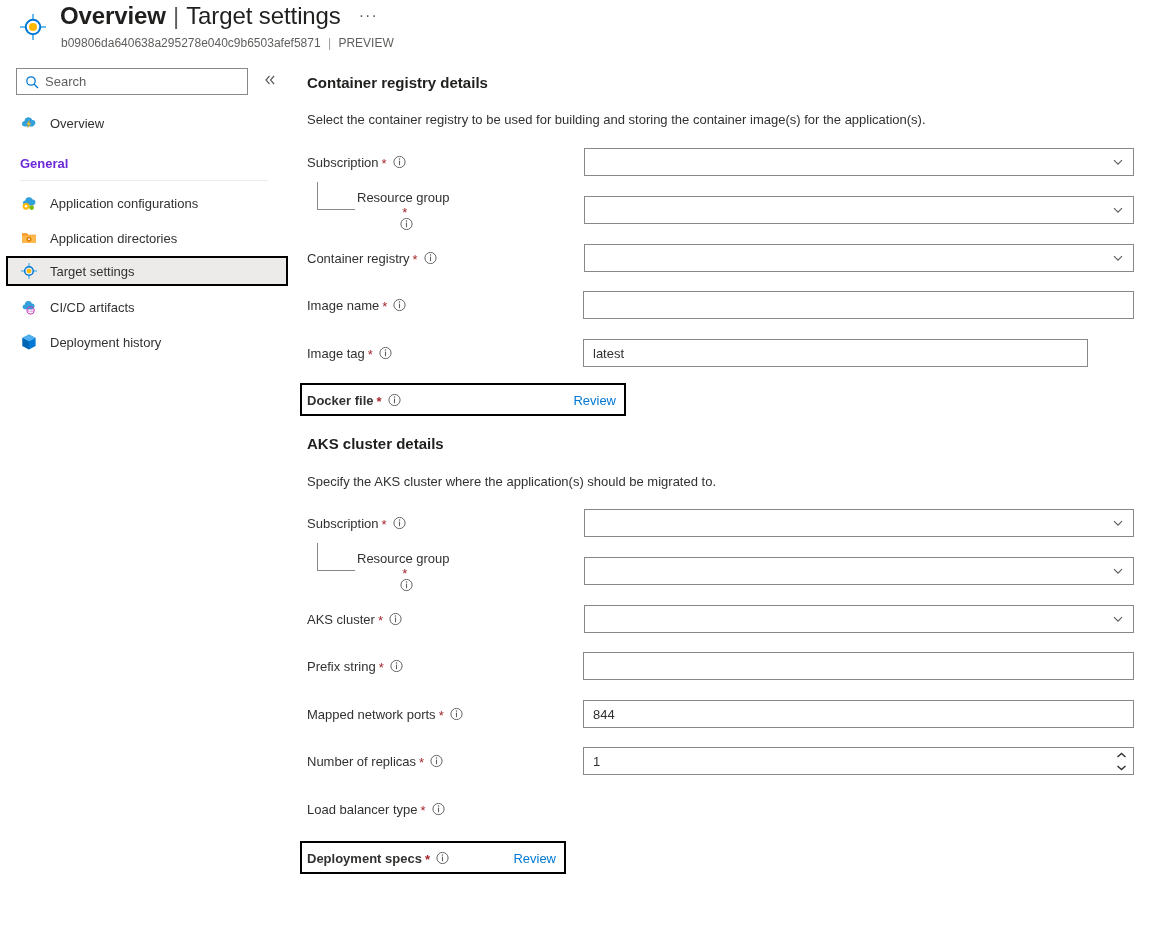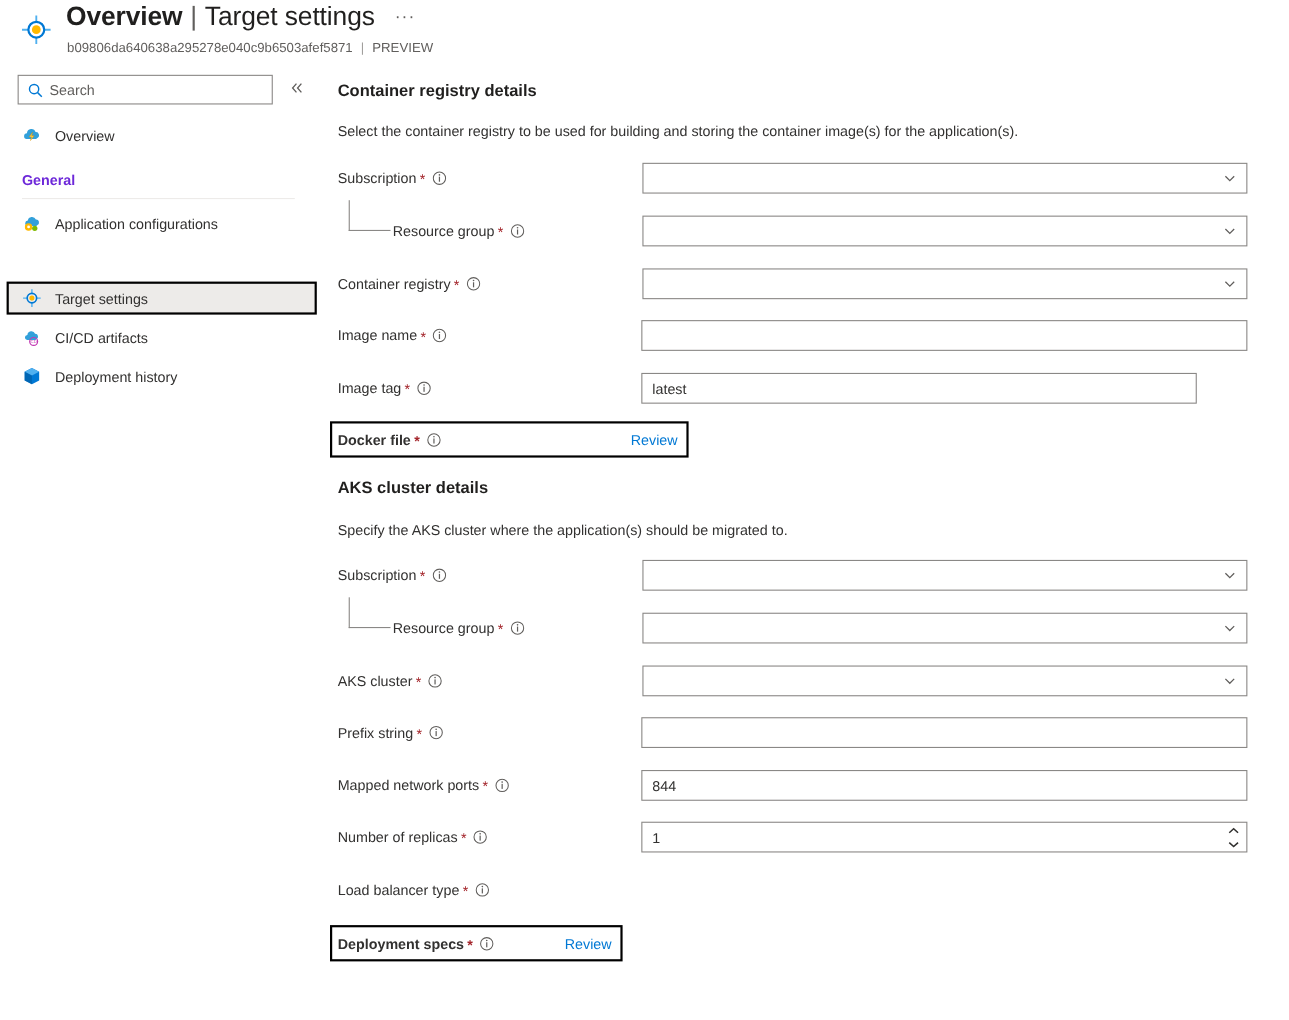--- a/index.html
+++ b/index.html
@@ -189,21 +189,21 @@
     position: absolute;
     left: 7px;
     top: 50%;
     transform: translateY(-50%);
     font-size: 13px;
     color: #323130;
     white-space: nowrap;
     display: flex;
     align-items: center;
   }
-  .field-label.indented { left: 57px; }
+  .field-label.indented { left: 57px; flex-direction: column; }
   .req-star {
     color: #a4262c;
     margin-left: 3px;
     font-size: 13px;
     line-height: 1;
     position: relative;
     top: 1px;
   }
   .info-icon {
     margin-left: 6px;
@@ -360,20 +360,31 @@
       <svg width="18" height="18" viewBox="0 0 18 18">
         <path d="M5 11.5a2.5 2.5 0 0 1 .3-4.97A3.8 3.8 0 0 1 12.6 5.6a2.7 2.7 0 0 1 1.2 5.2 2.4 2.4 0 0 1-.9.7H5.4z" fill="#32a0da"></path>
         <circle cx="6" cy="12.3" r="3.4" fill="#ffb900"></circle>
         <circle cx="6" cy="12.3" r="1.3" fill="#ffffff"></circle>
         <circle cx="11.6" cy="13.6" r="2.4" fill="#7fba00"></circle>
       </svg>
     </span>
     <span class="nav-label">Application configurations</span>
   </div>
 
+  <div class="nav-item" style="top:163px;">
+    <span class="nav-icon">
+      <svg width="18" height="18" viewBox="0 0 18 18">
+        <path d="M2 4.2h5l1.3 1.6H16v8.2H2z" fill="#f7941e"></path>
+        <rect x="2" y="6.4" width="14" height="7.6" fill="#ffb94e"></rect>
+        <circle cx="9" cy="10.2" r="2.5" fill="#e07c00"></circle>
+        <circle cx="9" cy="10.2" r="1" fill="#ffffff"></circle>
+      </svg>
+    </span>
+    <span class="nav-label">Application directories</span>
+  </div>
 
   <div class="nav-item selected" style="top:196px;">
     <span class="nav-icon">
       <svg width="18" height="18" viewBox="0 0 18 18">
         <line x1="9" y1="1" x2="9" y2="4.6" stroke="#50b0ef" stroke-width="1.3"></line>
         <line x1="9" y1="13.4" x2="9" y2="17" stroke="#50b0ef" stroke-width="1.3"></line>
         <line x1="1" y1="9" x2="4.6" y2="9" stroke="#50b0ef" stroke-width="1.3"></line>
         <line x1="13.4" y1="9" x2="17" y2="9" stroke="#50b0ef" stroke-width="1.3"></line>
         <circle cx="9" cy="9" r="4.3" fill="none" stroke="#0078d4" stroke-width="1.5"></circle>
         <circle cx="9" cy="9" r="2.3" fill="#ffb900"></circle>

